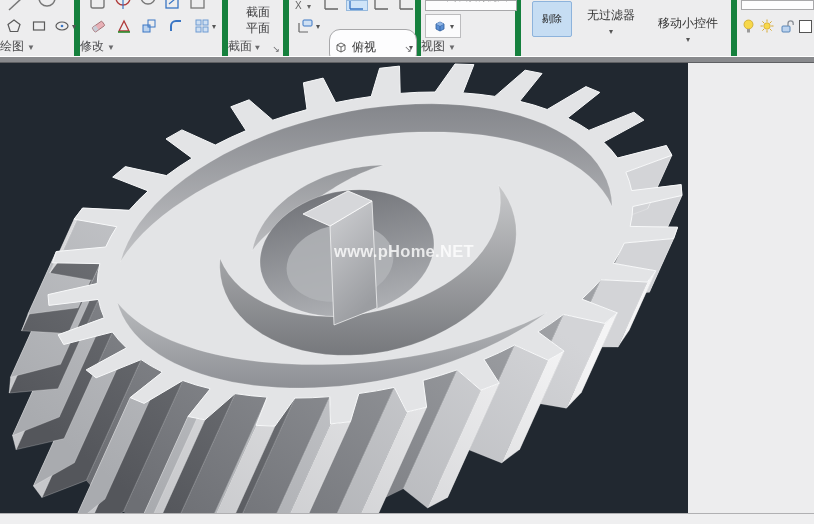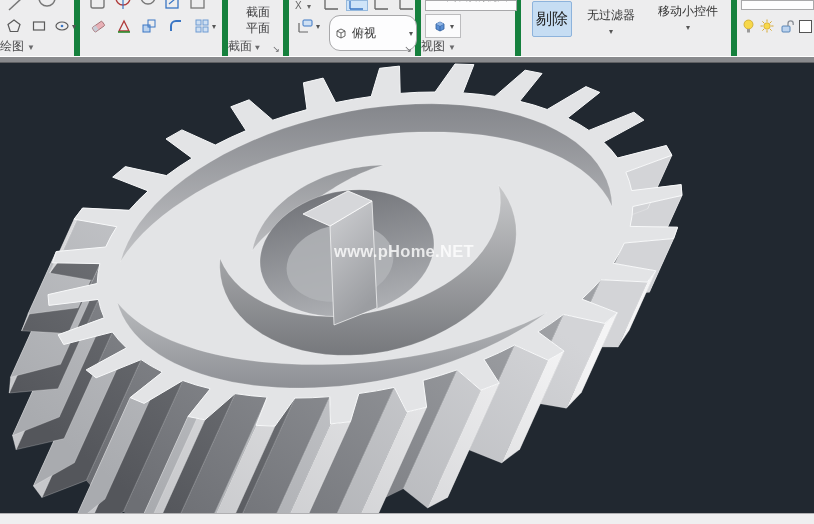--- a/index.html
+++ b/index.html
@@ -12,27 +12,27 @@
   .panel-label .dd{font-size:8px;color:#6a6a6c;margin-left:3px;}
   .launcher{position:absolute;bottom:2px;right:3px;font-size:9px;color:#6a6a6c;line-height:9px;}
   .sliver{position:absolute;top:0;height:11px;overflow:hidden;}
   .btn{position:absolute;display:flex;align-items:center;justify-content:center;cursor:default;}
   .icon-btn{top:14px;height:24px;}
   .ddarrow{font-size:8px;color:#555;margin-left:2px;}
   .combo{position:absolute;background:#fdfdfe;border:1px solid #a8a8aa;box-sizing:border-box;
     display:flex;align-items:center;font-size:12px;color:#333;}
   .combo .ddarrow{margin-left:auto;margin-right:3px;}
   .cull-btn{background:#c6ddf3;border:1px solid #8db3dc;border-radius:2px;
-    font-size:16px;color:#222;}
+    font-size:10px;color:#222;}
   .stack-btn{position:absolute;display:flex;flex-direction:column;align-items:center;
     font-size:12px;color:#333;}
   .stack-btn .ddarrow{margin:3px 0 0 0;}
   .ribbon-edge{position:absolute;left:0;top:56px;width:814px;height:7px;
     background:linear-gradient(#ffffff 0 1px,#898a8d 1px 6px,#5f6063 6px 7px);}
-  .canvas{position:absolute;left:0;top:63px;width:814px;height:450px;background:#212830;}
+  .canvas{position:absolute;left:0;top:63px;width:688px;height:450px;background:#212830;}
   .canvas svg{position:absolute;left:0;top:0;}
   .watermark{position:absolute;left:334px;top:179px;font-size:16.5px;font-weight:bold;
     letter-spacing:.3px;color:rgba(255,255,255,.78);}
   .status-strip{position:absolute;left:0;top:513px;width:814px;height:11px;
     background:#efeff0;border-top:1px solid #b0b0b2;box-sizing:border-box;}
   .clip-combo{overflow:hidden;}
   .clip-inner{position:relative;top:-9px;display:flex;align-items:center;height:20px;
     font-size:11px;color:#333;white-space:nowrap;padding-left:2px;}
   svg.ic{display:block;}
 </style>
@@ -127,20 +127,21 @@
     </div>
     <div class="btn icon-btn" style="left:110px;width:30px;">
       <svg class="ic" width="16" height="16">
           <rect x="2" y="2" width="5" height="5" fill="#cfe0f3" stroke="#6f9bd2"></rect>
           <rect x="9" y="2" width="5" height="5" fill="#cfe0f3" stroke="#6f9bd2"></rect>
           <rect x="2" y="9" width="5" height="5" fill="#cfe0f3" stroke="#6f9bd2"></rect>
           <rect x="9" y="9" width="5" height="5" fill="#cfe0f3" stroke="#6f9bd2"></rect>
         </svg>
       <span class="ddarrow">▾</span>
     </div>
+    <div class="panel-label"><span>修改</span><span class="dd">▼</span></div>
   </div>
 
   <div class="panel" style="left:228px;width:61px;">
     <div class="btn" style="left:4px;top:1px;width:52px;height:38px;flex-direction:column;font-size:12px;color:#3a3a3c;line-height:16px;">
       <span>截面</span>
       <span>平面</span>
     </div>
     <div class="panel-label" style="padding-right:10px;font-family:Liberation Mono, monospace;"><span>截面</span><span class="dd">▼</span></div>
     <div class="launcher">↘</div>
   </div>
@@ -172,21 +173,21 @@
           <path d="M4 9 H17 M4 9 V-2" stroke="#666" stroke-width="1.3" fill="none"></path>
         </svg>
     </div>
     <div class="btn icon-btn" style="left:3px;width:32px;">
       <svg class="ic" width="18" height="16">
           <rect x="7" y="2" width="9" height="6" rx="1" fill="#cfe0f3" stroke="#3a76c4"></rect>
           <path d="M3 14 H12 M3 14 V5" stroke="#666" stroke-width="1.2" fill="none"></path>
         </svg>
       <span class="ddarrow">▾</span>
     </div>
-    <div class="combo" style="left:40px;top:15px;width:88px;height:36px;border-radius:11px;">
+    <div class="combo" style="left:40px;top:29px;width:88px;height:36px;border-radius:11px;">
       <svg class="ic" width="16" height="16" style="margin:0 3px;">
           <path d="M4 6 L8 4 L12 6 L12 11 L8 13 L4 11 Z" fill="#fff" stroke="#555" stroke-width="0.9"></path>
           <path d="M4 6 L8 8 L12 6 M8 8 V13" stroke="#555" stroke-width="0.9" fill="none"></path>
         </svg>
       <span>俯视</span>
       <span class="ddarrow">▾</span>
     </div>
     <div class="launcher">↘</div>
   </div>
 
@@ -214,21 +215,21 @@
   </div>
 
   <div class="panel" style="left:521px;width:216px;">
     <div class="btn cull-btn" style="left:11px;top:1px;width:38px;height:34px;">
       <span>剔除</span>
     </div>
     <div class="stack-btn" style="left:55px;top:7px;width:70px;">
       <span>无过滤器</span>
       <span class="ddarrow">▾</span>
     </div>
-    <div class="stack-btn" style="left:127px;top:3px;width:80px;">
+    <div class="stack-btn" style="left:127px;top:15px;width:80px;">
       <span>移动小控件</span>
       <span class="ddarrow">▾</span>
     </div>
   </div>
 
   <div class="panel" style="left:737px;width:77px;border-right:none;">
     <div class="sliver combo clip-combo" style="left:4px;width:73px;height:10px;">
       <div class="clip-inner" style="font-size:10px;">
         <span>未保存的图层状态</span>
       </div>

